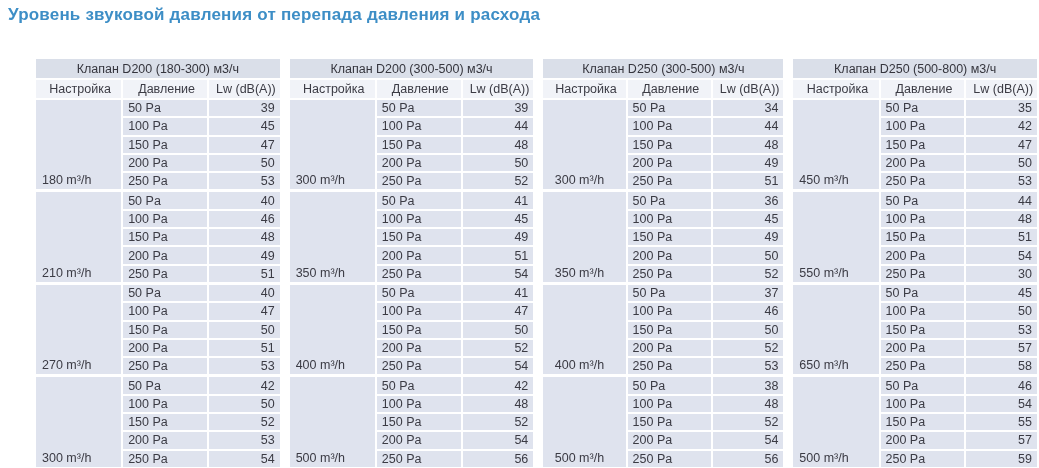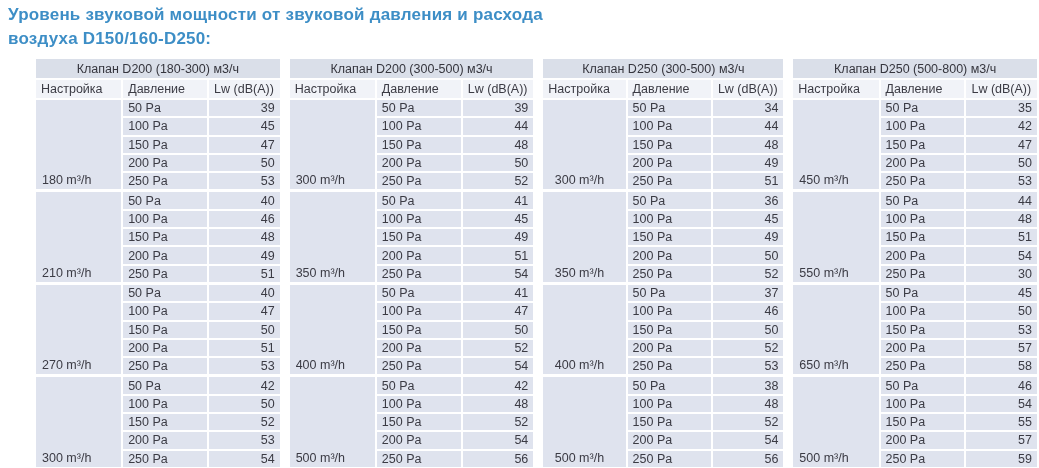--- a/index.html
+++ b/index.html
@@ -22,21 +22,21 @@
     background:transparent;
     font-size:12.5px;color:#3b3b44;
     table-layout:fixed;
   }
   table.valve-table td{overflow:hidden;white-space:nowrap;}
   td.t-title{
     background:#dadfe9;text-align:center;height:17px;
     padding:1px 2px;color:#35353d;
   }
   td.t-head{
-    background:#f1f3f8;height:16px;padding:1px 2px 1px 5px;text-align:left;
+    background:#f1f3f8;height:16px;padding:1px 2px 1px 5px;text-align:center;
   }
   td.c-set{width:78px;}
   td.c-pres{width:90px;}
   td.c-val{width:66px;}
   td.t-set{
     background:#dfe3ee;vertical-align:bottom;
     padding:0 12px 2px 6px;text-align:left;
   }
   table.center-setting td.t-set{text-align:center;padding-left:2px;}
   td.t-pres{
@@ -46,22 +46,21 @@
     background:#dfe3ee;padding:0 5px 0 2px;text-align:right;
   }
   tr.g-first td.t-pres, tr.g-first td.t-val, tr.g-first td.t-set{
     border-top:1px solid #ffffff;
   }
 </style>
 </head>
 <body>
 
 <div class="page-title">
-  <div>Уровень звуковой мощности от звуковой давления и расхода</div>
-  <div>воздуха D150/160-D250:</div>
+  <div>Уровень звуковой давления от перепада давления и расхода</div>
 </div>
 
 <div class="tables-row">
     <table class="valve-table">
       <tbody>
         <tr>
           <td class="t-title" colspan="3">Клапан D200 (180-300) м3/ч</td>
         </tr>
         <tr>
           <td class="t-head c-set">Настройка</td>

